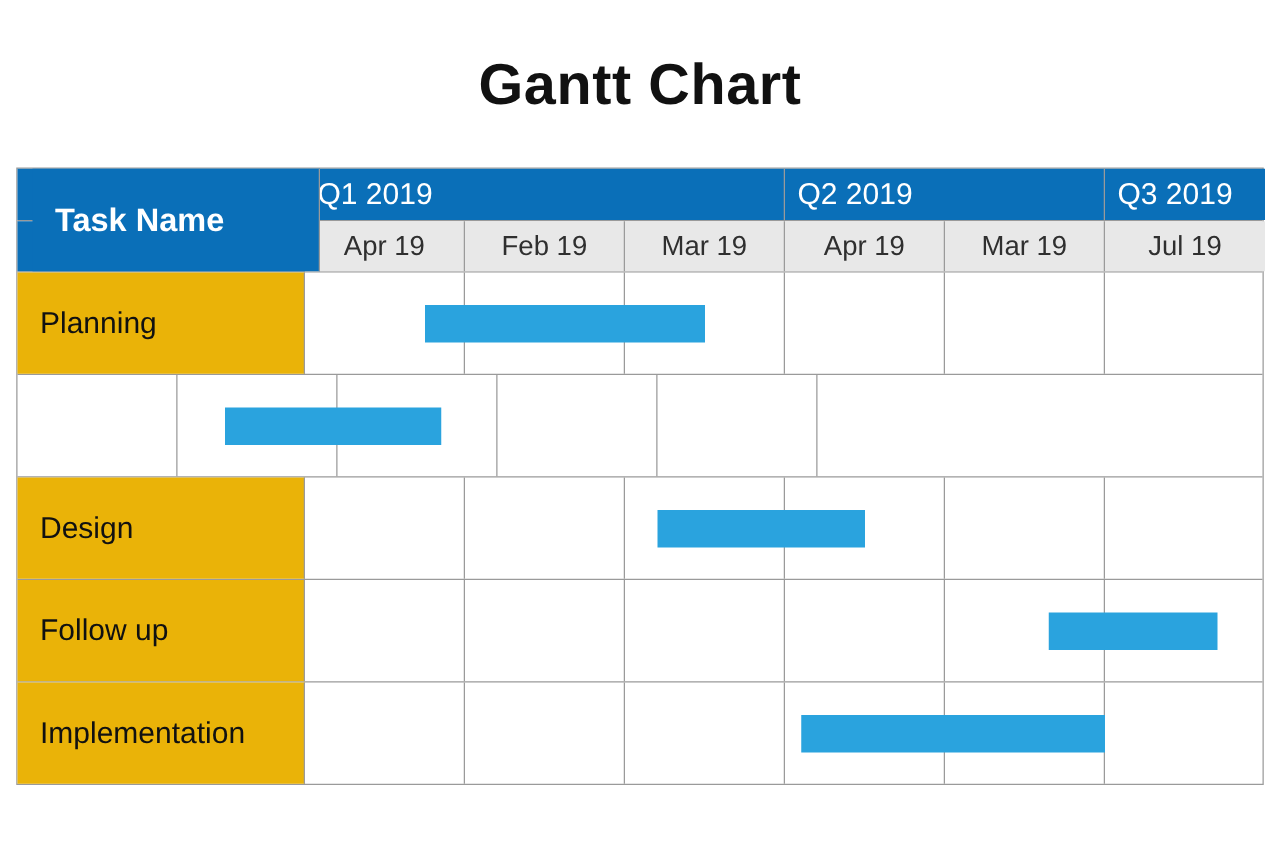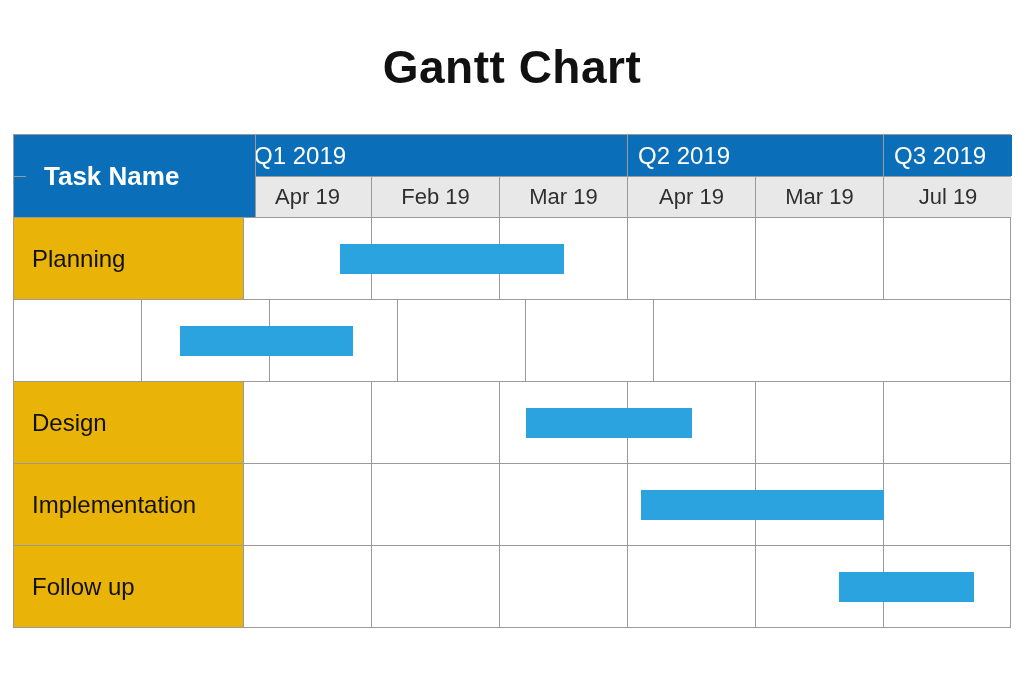--- a/index.html
+++ b/index.html
@@ -201,43 +201,43 @@
               <div class="cell"></div>
               <div class="cell"></div>
               <div class="cell"></div>
               <div class="cell"></div>
               <div class="cell"></div>
             </div>
             <div class="bar" style="left: 281.6px; width: 166.4px;"></div>
           </div>
         </div>
         <div class="row">
+          <div class="row-label">Follow up</div>
+          <div class="row-timeline">
+            <div class="row-grid">
+              <div class="cell"></div>
+              <div class="cell"></div>
+              <div class="cell"></div>
+              <div class="cell"></div>
+              <div class="cell"></div>
+              <div class="cell"></div>
+            </div>
+            <div class="bar" style="left: 595.2px; width: 134.4px;"></div>
+          </div>
+        </div>
+        <div class="row">
           <div class="row-label">Implementation</div>
           <div class="row-timeline">
             <div class="row-grid">
               <div class="cell"></div>
               <div class="cell"></div>
               <div class="cell"></div>
               <div class="cell"></div>
               <div class="cell"></div>
               <div class="cell"></div>
             </div>
             <div class="bar" style="left: 396.8px; width: 243.2px;"></div>
-          </div>
-        </div>
-        <div class="row">
-          <div class="row-label">Follow up</div>
-          <div class="row-timeline">
-            <div class="row-grid">
-              <div class="cell"></div>
-              <div class="cell"></div>
-              <div class="cell"></div>
-              <div class="cell"></div>
-              <div class="cell"></div>
-              <div class="cell"></div>
-            </div>
-            <div class="bar" style="left: 595.2px; width: 134.4px;"></div>
           </div>
         </div>
       </div>
 
   </div>
 </div>
 
 </body></html>

